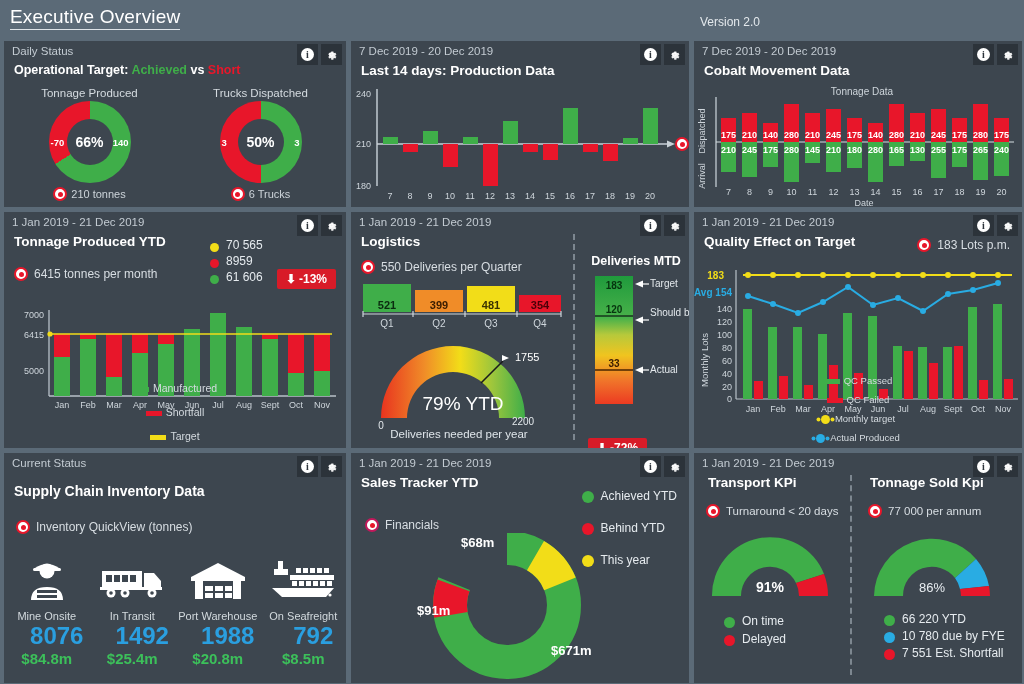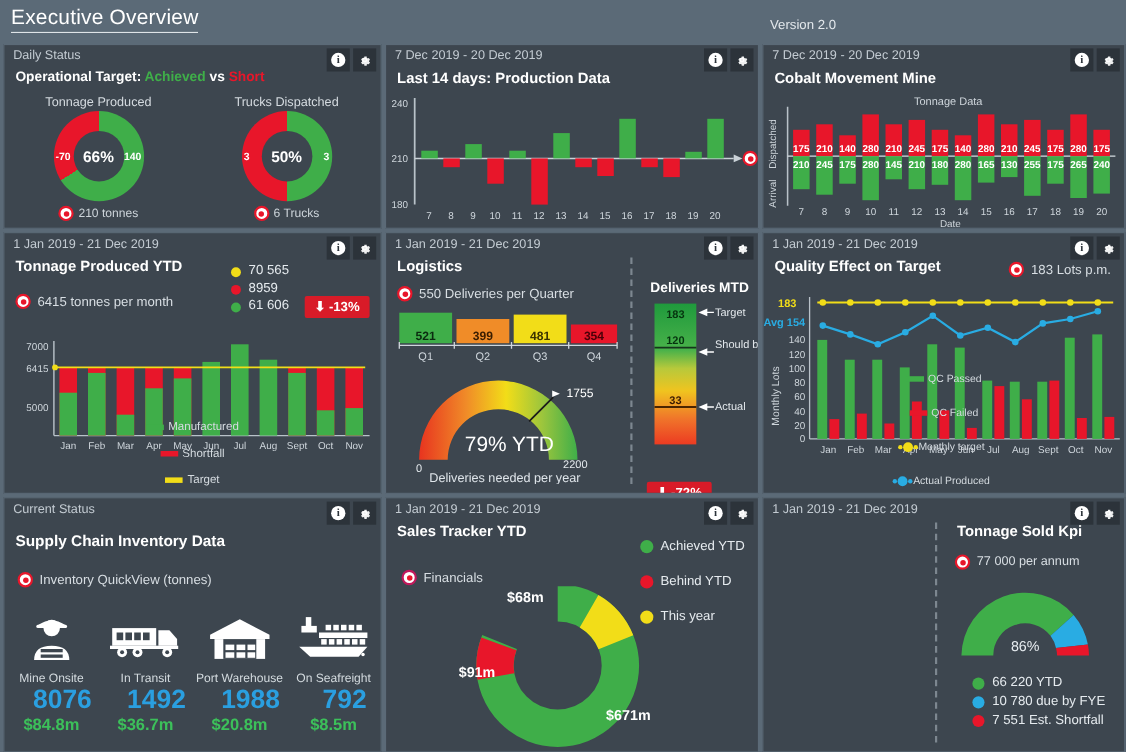--- a/index.html
+++ b/index.html
@@ -239,21 +239,21 @@
       <div class="icobox">
           <span class="ico-i">i</span>
         </div>
       <div class="icobox">
         <svg width="13" height="13" viewBox="0 0 24 24">
             <path fill="#fff" d="M12 8a4 4 0 100 8 4 4 0 000-8zm0 6a2 2 0 110-4 2 2 0 010 4z"></path>
             <path fill="#fff" d="M19.4 13l1.7-1-2-3.4-1.9.8a7.6 7.6 0 00-1.7-1V6.3h-4v2.1c-.6.3-1.2.6-1.7 1l-1.9-.8-2 3.4 1.7 1a7 7 0 000 2l-1.7 1 2 3.4 1.9-.8c.5.4 1.1.8 1.7 1v2.1h4v-2.1c.6-.3 1.2-.6 1.7-1l1.9.8 2-3.4-1.7-1a7 7 0 000-2z" opacity=".92"></path>
           </svg>
       </div>
     </div>
-    <div class="panel-title">Cobalt Movement Mine</div>
+    <div class="panel-title">Cobalt Movement Data</div>
     <svg class="chart" style="left:0;top:42px" width="328" height="124" viewBox="0 0 328 124">
       <text class="axlab" x="11" y="48" transform="rotate(-90 11 48)" text-anchor="middle">Dispatched</text>
       <text class="axlab" x="11" y="93" transform="rotate(-90 11 93)" text-anchor="middle">Arrival</text>
       <text class="axlab" x="168" y="12" text-anchor="middle" style="font-size:10px">Tonnage Data</text>
       <line x1="22" y1="14" x2="22" y2="104" stroke="#b9c2c9" stroke-width="1.4"></line>
       <line x1="22" y1="59" x2="320" y2="59" stroke="#d6dde2" stroke-width="1.2"></line>
       <g fill="#e8162a">
         <rect x="27" y="35" width="15" height="24"></rect>
           <rect x="48" y="30" width="15" height="29"></rect>
         <rect x="69" y="40" width="15" height="19"></rect>
@@ -622,21 +622,21 @@
         <text x="134" y="152">Apr</text>
           <text x="159" y="152">May</text>
           <text x="184" y="152">Jun</text>
         <text x="209" y="152">Jul</text>
           <text x="234" y="152">Aug</text>
           <text x="259" y="152">Sept</text>
         <text x="284" y="152">Oct</text>
           <text x="309" y="152">Nov</text>
       </g>
     </svg>
-    <div class="legend" style="position:absolute;left:0;right:0;bottom:5px;gap:20px;font-size:9.5px">
+    <div class="legend" style="position:absolute;left:0;right:0;bottom:5px;gap:8px;font-size:9.5px">
       <span><span class="sw" style="background:#3fae49"></span><span>QC Passed</span></span>
       <span><span class="sw" style="background:#e8162a"></span><span>QC Failed</span></span>
       <span><span class="dot" style="background:#f2dd18;box-shadow:-7px 0 0 -2.5px #f2dd18,7px 0 0 -2.5px #f2dd18"></span><span>Monthly target</span></span>
       <span><span class="dot" style="background:#29ace3;box-shadow:-7px 0 0 -2.5px #29ace3,7px 0 0 -2.5px #29ace3"></span><span>Actual Produced</span></span>
     </div>
   </div>
 
   <div class="panel">
     <div class="panel-sub">Current Status</div>
     <div class="icons">
@@ -690,21 +690,21 @@
               <circle cx="52" cy="34" r="4.5"></circle>
             </g>
           <g fill="#3d464f">
               <circle cx="11" cy="34" r="1.8"></circle>
               <circle cx="25" cy="34" r="1.8"></circle>
               <circle cx="52" cy="34" r="1.8"></circle>
             </g>
         </svg>
         <div class="invname">In Transit</div>
         <div class="bignum">1492</div>
-        <div class="money">$36.7m</div>
+        <div class="money">$25.4m</div>
       </div>
 
       <div class="invcell">
         <svg width="58" height="42" viewBox="0 0 58 42">
           <path d="M29 4 L56 18 v4 H2 v-4 z" fill="#fff"></path>
           <rect x="6" y="22" width="46" height="18" fill="#fff"></rect>
           <rect x="14" y="22" width="30" height="18" fill="#3d464f"></rect>
           <g fill="#fff">
               <rect x="16" y="27" width="8" height="5"></rect>
               <rect x="26" y="27" width="8" height="5"></rect>
@@ -799,20 +799,40 @@
         </div>
       <div class="icobox">
         <svg width="13" height="13" viewBox="0 0 24 24">
             <path fill="#fff" d="M12 8a4 4 0 100 8 4 4 0 000-8zm0 6a2 2 0 110-4 2 2 0 010 4z"></path>
             <path fill="#fff" d="M19.4 13l1.7-1-2-3.4-1.9.8a7.6 7.6 0 00-1.7-1V6.3h-4v2.1c-.6.3-1.2.6-1.7 1l-1.9-.8-2 3.4 1.7 1a7 7 0 000 2l-1.7 1 2 3.4 1.9-.8c.5.4 1.1.8 1.7 1v2.1h4v-2.1c.6-.3 1.2-.6 1.7-1l1.9.8 2-3.4-1.7-1a7 7 0 000-2z" opacity=".92"></path>
           </svg>
       </div>
     </div>
     <div class="vdash" style="left:156px"></div>
 
+    <div style="position:absolute;left:0;top:22px;width:156px">
+      <div style="font-size:13.5px;font-weight:bold;color:#fff;margin-left:14px">Transport KPi</div>
+      <div class="tgt-row" style="margin:14px 0 0 12px">
+        <span class="bullseye"></span>
+        <span class="tl" style="font-size:11.5px">Turnaround &lt; 20 days</span>
+      </div>
+      <svg width="150" height="78" viewBox="0 0 150 78" style="margin-top:8px;margin-left:4px">
+        <path d="M14 70 A58 58 0 0 1 126 48 L98 57 A29 29 0 0 0 43 70 Z" fill="#3fae49"></path>
+        <path d="M126 48 A58 58 0 0 1 130 70 L101 70 A29 29 0 0 0 98 57 Z" fill="#e8162a"></path>
+        <text x="72" y="66" text-anchor="middle" fill="#fff" style="font-size:14px;font-weight:bold">91%</text>
+      </svg>
+      <div class="kv" style="margin:6px 0 4px 30px">
+        <span class="dot" style="background:#3fae49;width:11px;height:11px"></span>
+        <span>On time</span>
+      </div>
+      <div class="kv" style="margin-left:30px">
+        <span class="dot" style="background:#e8162a;width:11px;height:11px"></span>
+        <span>Delayed</span>
+      </div>
+    </div>
 
     <div style="position:absolute;left:164px;top:22px;width:166px">
       <div style="font-size:13.5px;font-weight:bold;color:#fff;margin-left:12px">Tonnage Sold Kpi</div>
       <div class="tgt-row" style="margin:14px 0 0 10px">
         <span class="bullseye"></span>
         <span class="tl" style="font-size:11.5px">77 000 per annum</span>
       </div>
       <svg width="160" height="78" viewBox="0 0 160 78" style="margin-top:8px;margin-left:2px">
         <path d="M14 70 A58 58 0 0 1 116 33 L95 52 A29 29 0 0 0 43 70 Z" fill="#3fae49"></path>
         <path d="M116 33 A58 58 0 0 1 129 60 L100 63 A29 29 0 0 0 95 52 Z" fill="#29ace3"></path>

